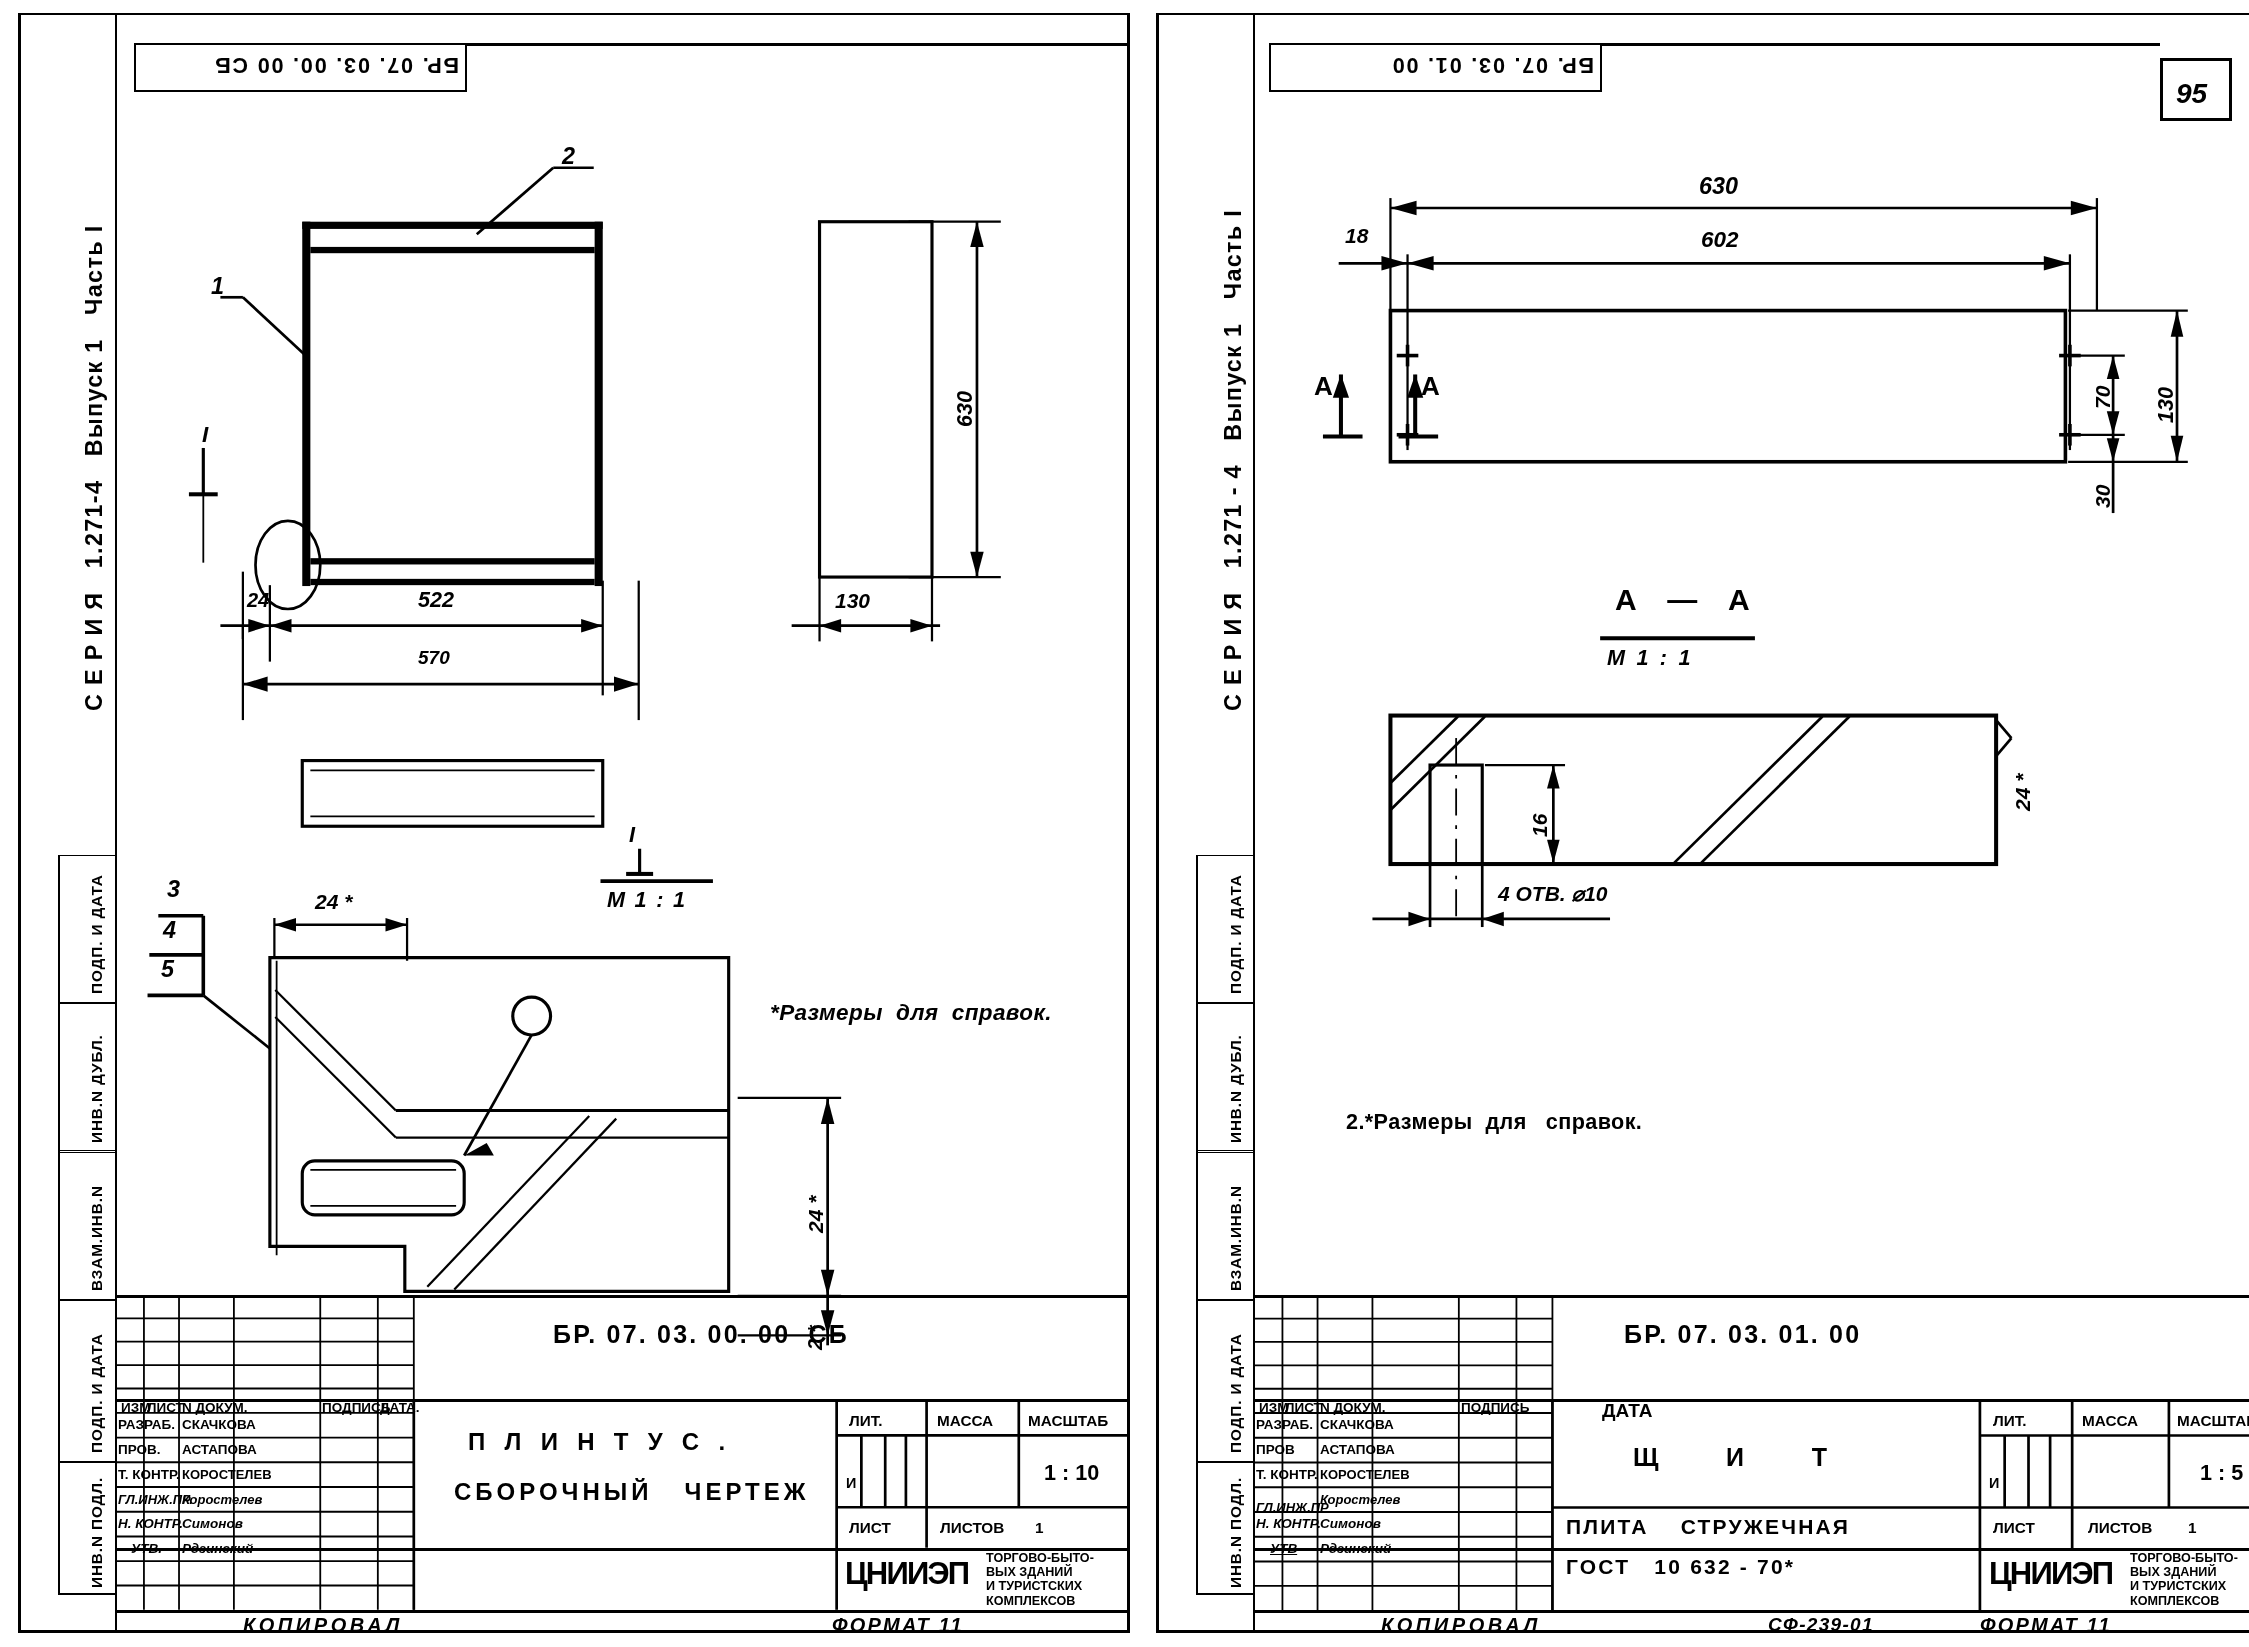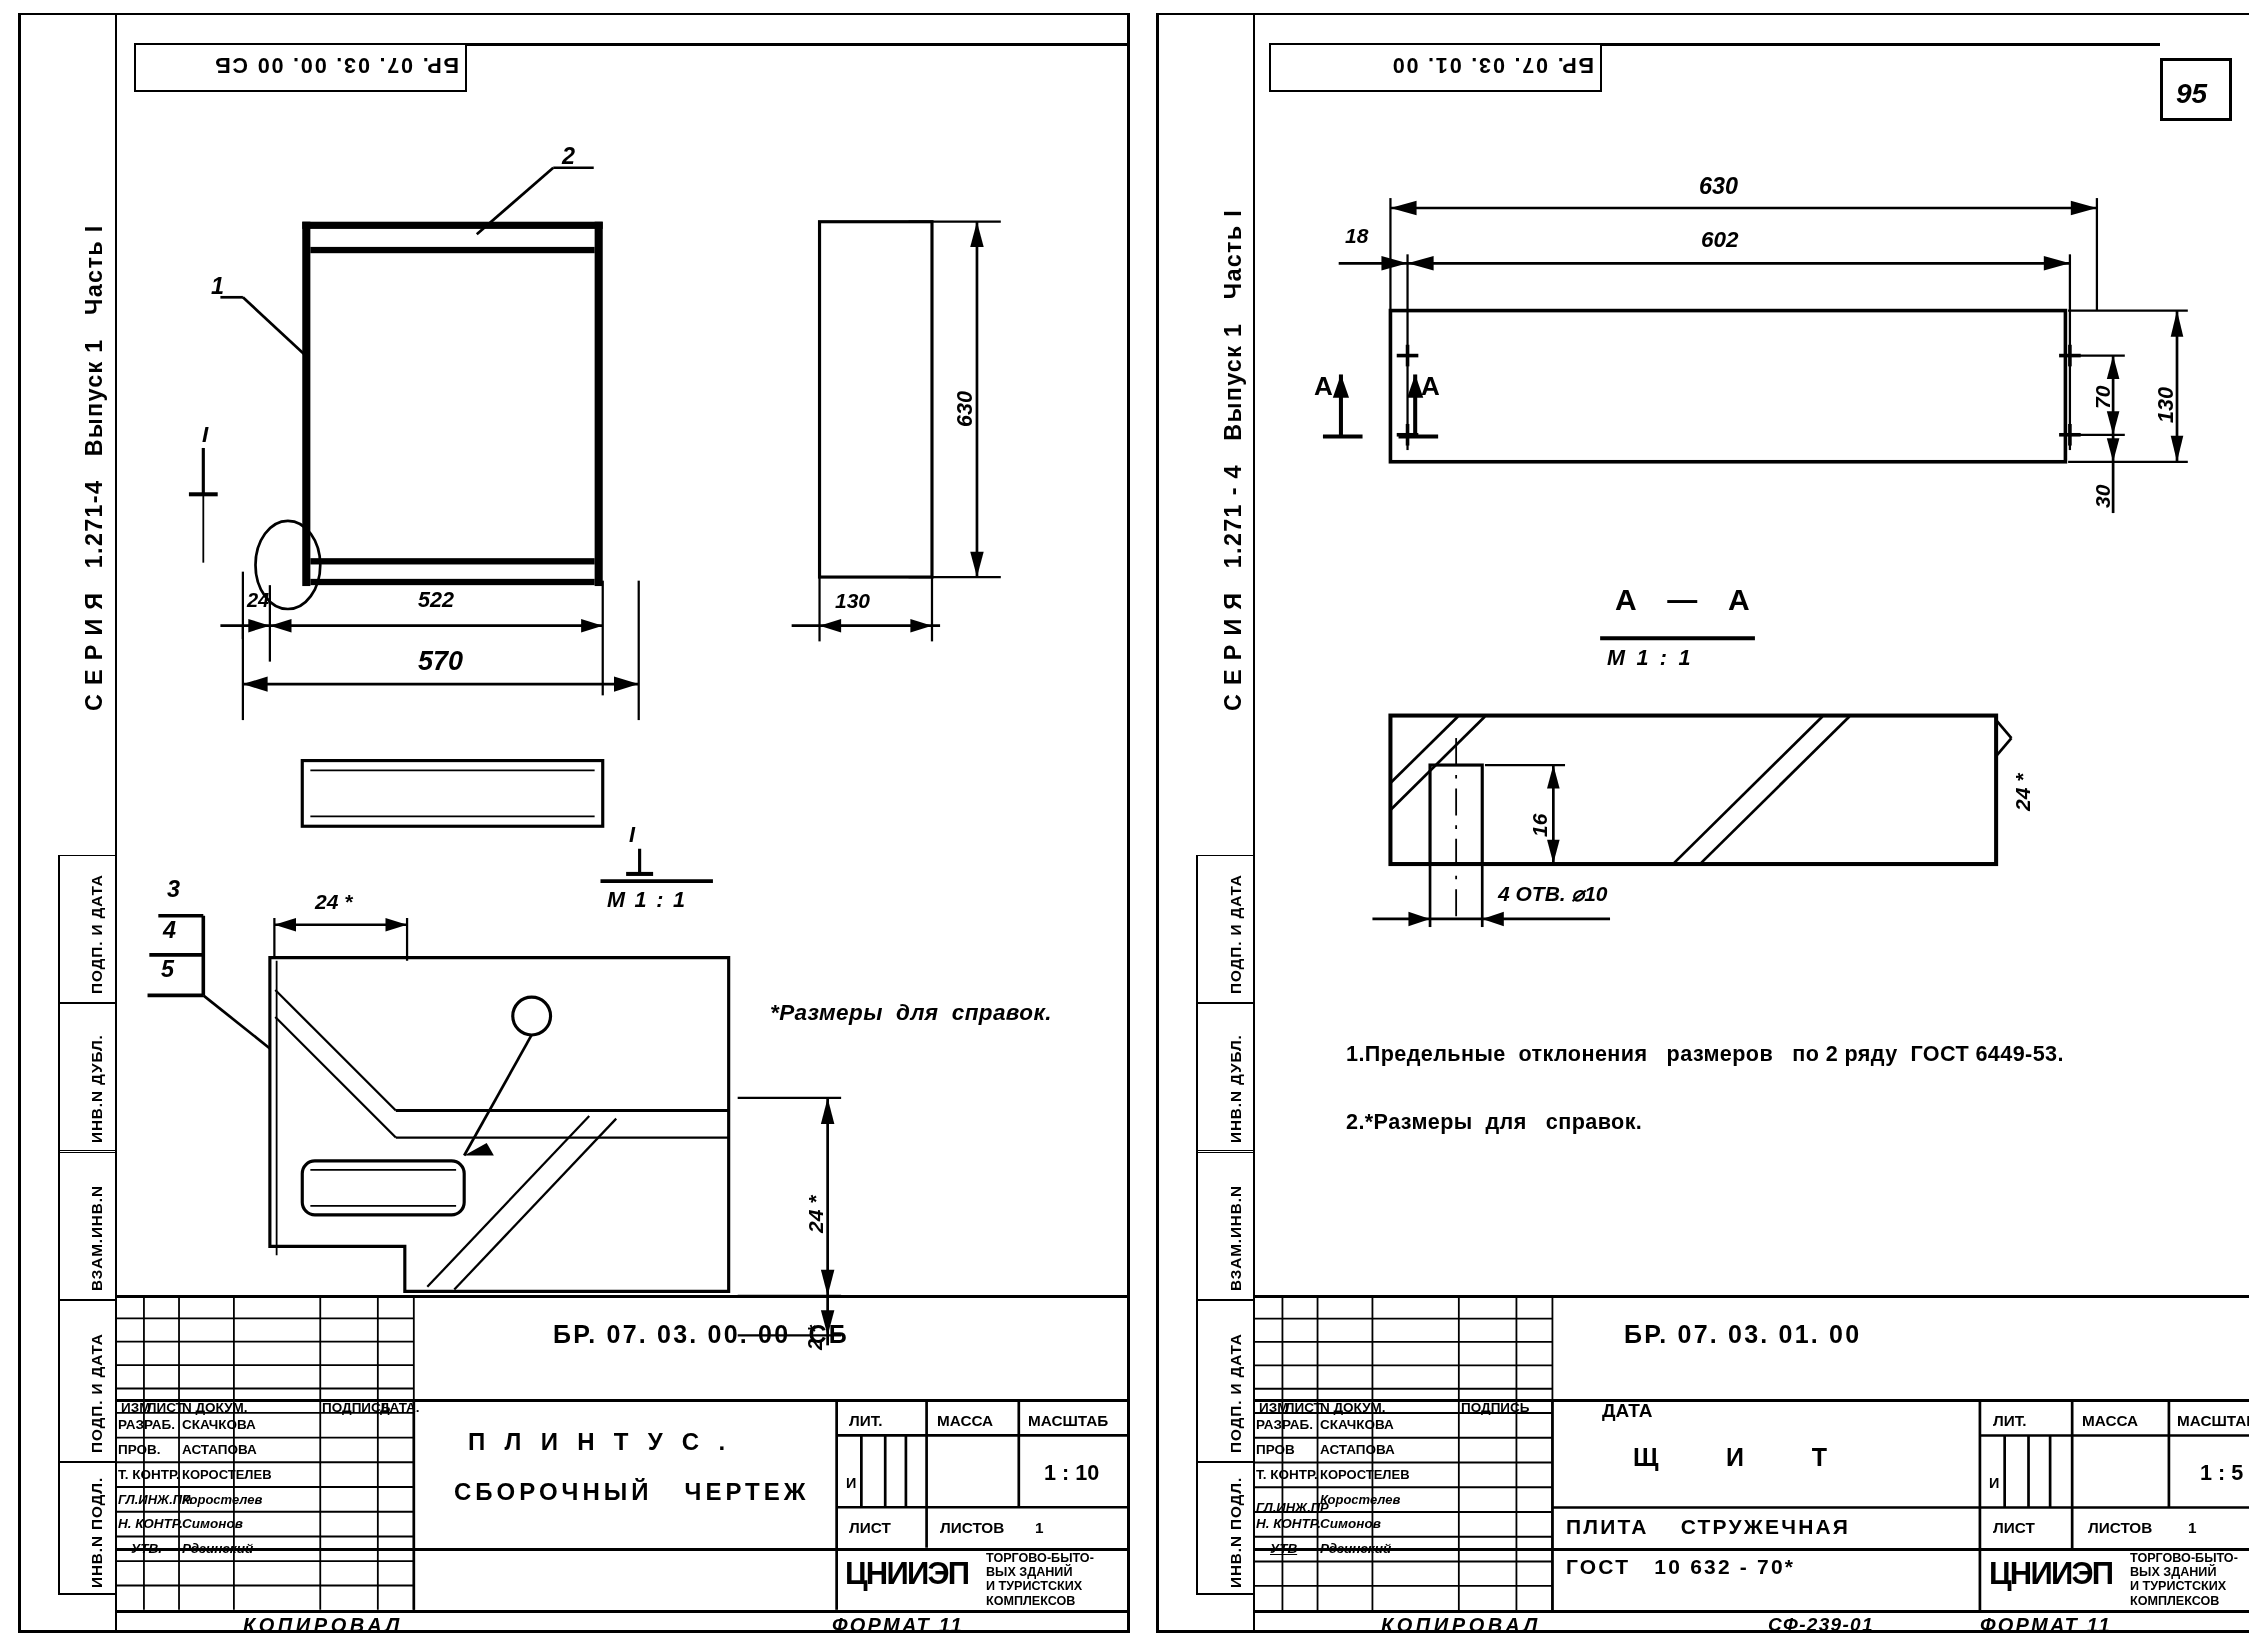--- a/index.html
+++ b/index.html
@@ -84,21 +84,21 @@
     <line x1="1420" y1="1290" x2="1420" y2="1600" stroke="#000" stroke-width="5"></line>
     <polygon points="540,1520 595,1503 595,1537" fill="#000"></polygon>
     <polygon points="1420,1520 1365,1503 1365,1537" fill="#000"></polygon>
   </svg>
 
   <span class="txt cy" style="left:211px;top:275px;font-size:23.4px;">1</span>
   <span class="txt cy" style="left:562px;top:145px;font-size:23.4px;">2</span>
   <span class="txt cy" style="left:202px;top:424px;font-size:22.5px;">I</span>
   <span class="txt cy" style="left:247px;top:590px;font-size:20px;">24</span>
   <span class="txt cy" style="left:418px;top:589px;font-size:21.6px;">522</span>
-  <span class="txt cy" style="left:418px;top:648px;font-size:27px;">570</span>
+  <span class="txt cy" style="left:418px;top:648px;font-size:19px;">570</span>
 
   <svg style="left:0;top:0;width:1129px;height:1648px;" viewBox="0 0 2510 3662" width="1129" height="1648">
     <rect x="1822" y="492" width="250" height="790" fill="none" stroke="#000" stroke-width="7"></rect>
 
     <line x1="2172" y1="492" x2="2172" y2="1282" stroke="#000" stroke-width="6"></line>
     <line x1="2020" y1="492" x2="2225" y2="492" stroke="#000" stroke-width="5"></line>
     <line x1="2020" y1="1282" x2="2225" y2="1282" stroke="#000" stroke-width="5"></line>
     <polygon points="2172,492 2157,548 2187,548" fill="#000"></polygon>
     <polygon points="2172,1282 2157,1226 2187,1226" fill="#000"></polygon>
 
@@ -383,21 +383,20 @@
     <line x1="4436" y1="1600" x2="4470" y2="1640" stroke="#000" stroke-width="6"></line>
     <line x1="4470" y1="1640" x2="4436" y2="1680" stroke="#000" stroke-width="6"></line>
   </svg>
 
   <span class="txt" style="left:1615px;top:585px;font-size:30px;letter-spacing:11.7px;">A — A</span>
   <span class="txt cy" style="left:1607px;top:647px;font-size:21.6px;letter-spacing:2.7px;">М 1 : 1</span>
   <span class="txt cy rot90" style="left:1529px;top:837px;font-size:21px;">16</span>
   <span class="txt cy" style="left:1498px;top:883px;font-size:21px;">4 ОТВ. ⌀10</span>
   <span class="txt cy rot90" style="left:2012px;top:811px;font-size:21px;">24 *</span>
 
-  <span class="txt" style="left:1346px;top:1043px;font-size:21.6px;letter-spacing:0.4px;">1.Предельные  отклонения   размеров   по 2 ряду  ГОСТ 6449-53.</span>
   <span class="txt" style="left:1346px;top:1111px;font-size:21.6px;letter-spacing:0.4px;">2.*Размеры  для   справок.</span>
 
   <div class="ln h" style="left:1255px;top:1295px;width:1039px;height:3.1px;"></div>
   <div class="ln h" style="left:1255px;top:1399px;width:1039px;height:3.1px;"></div>
   <div class="ln h" style="left:1255px;top:1548px;width:1039px;height:3.1px;"></div>
   <div class="ln h" style="left:1255px;top:1610px;width:1039px;height:3.1px;"></div>
 
   <svg style="left:0;top:0;width:2312px;height:1648px;" viewBox="0 0 5138 3662" width="2312" height="1648">
     <g stroke="#000" stroke-width="4" fill="none">
       <line x1="2850" y1="2878" x2="2850" y2="3578"></line>

